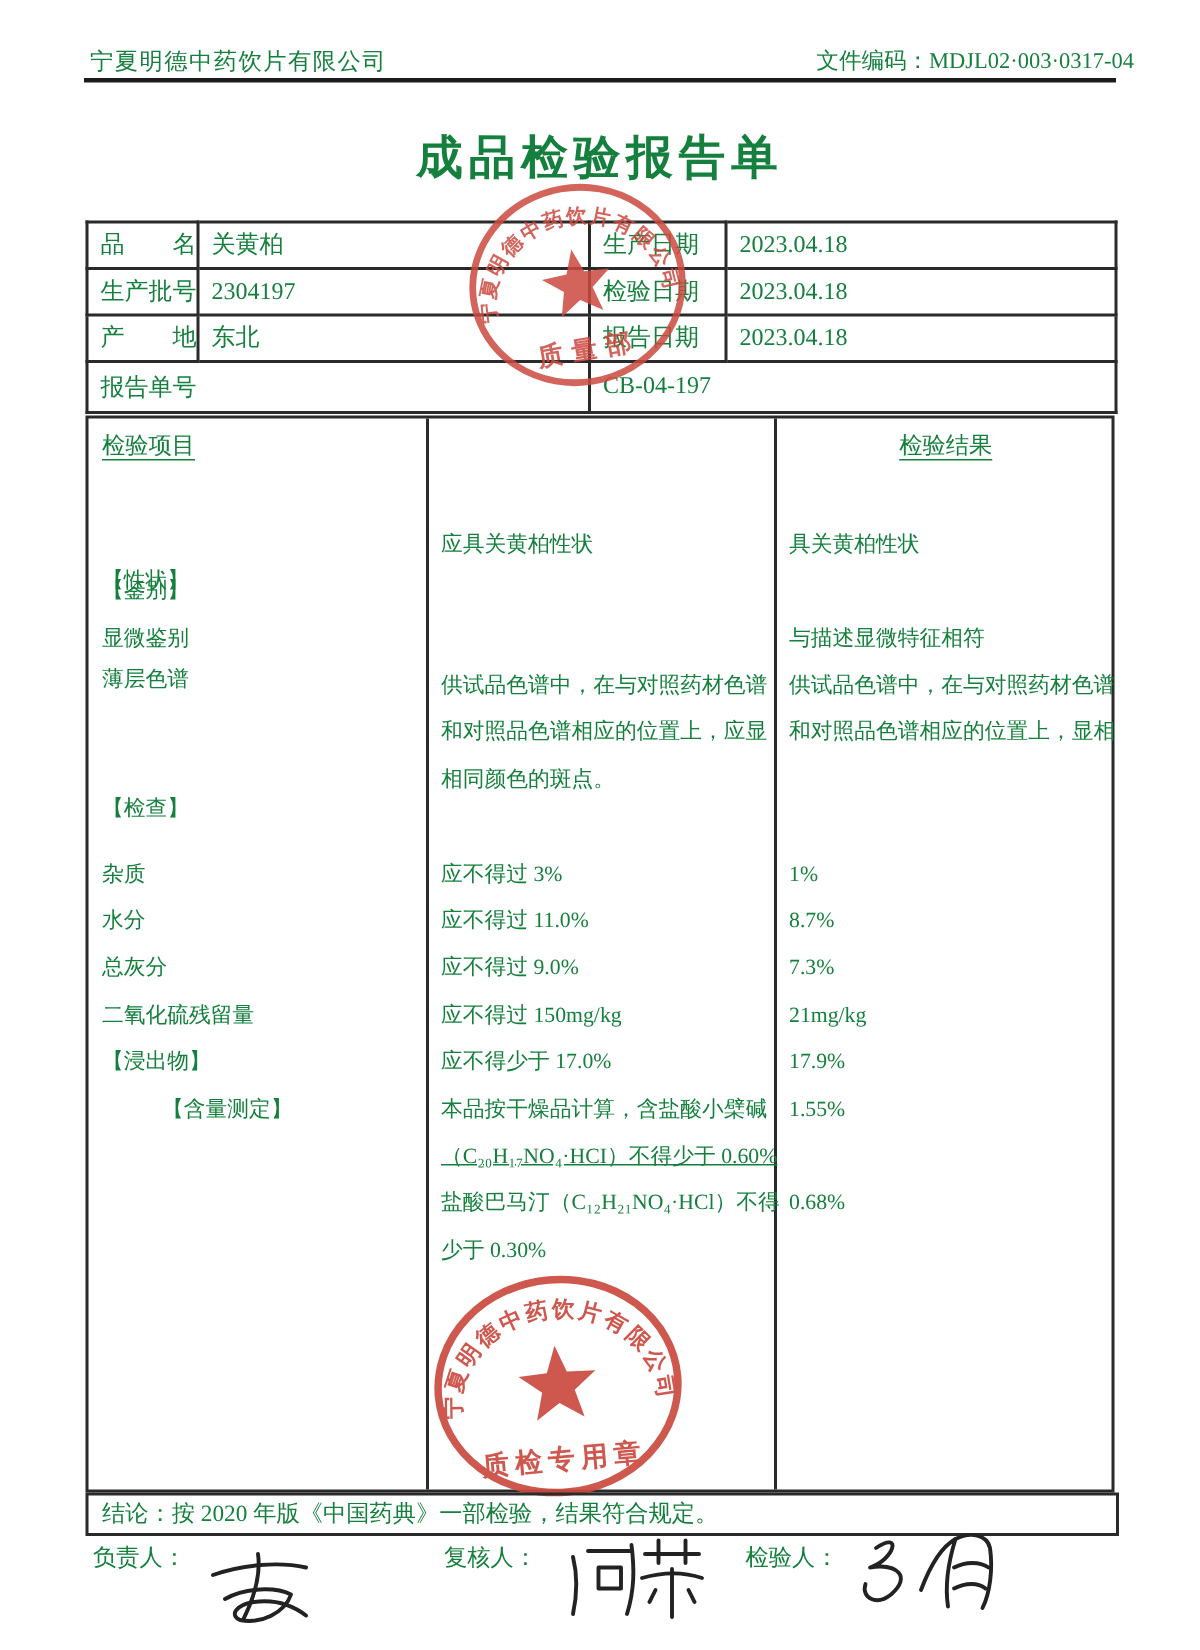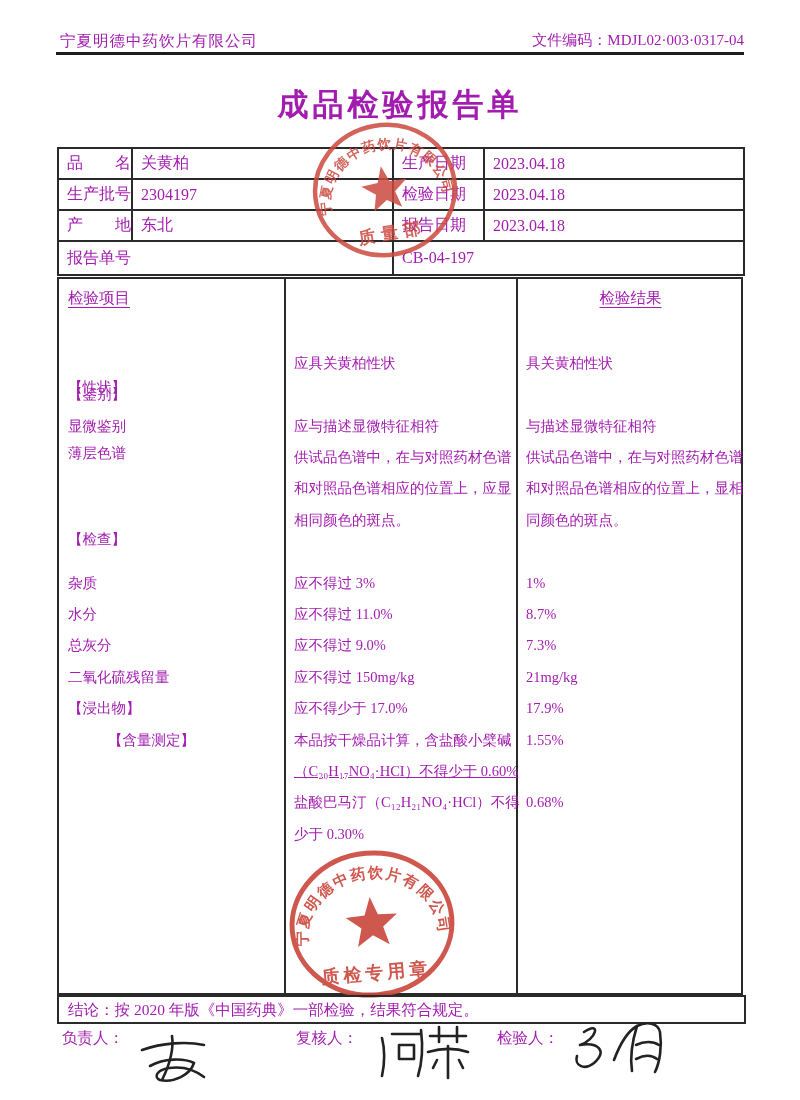--- a/index.html
+++ b/index.html
@@ -1,19 +1,19 @@
 <!DOCTYPE html>
 <html><head>
 <meta charset="utf-8">
 <style>
   html,body{margin:0;padding:0;background:#fff;}
   .page{position:relative;width:800px;height:1100px;background:#ffffff;overflow:hidden;
-        font-family:"Liberation Serif","DejaVu Serif",serif;color:#a21caf;}
+        font-family:"Liberation Serif","DejaVu Serif",serif;color:#15803d;}
   .company{position:absolute;left:60px;top:31px;font-size:15.5px;letter-spacing:1px;}
-  .doccode{position:absolute;right:56px;top:31px;font-size:15px;}
+  .doccode{position:absolute;right:44px;top:31px;font-size:15px;}
   .rule{position:absolute;left:56px;top:52px;width:688px;height:2.5px;background:#1c1c1c;}
   .title{position:absolute;left:0;top:84px;width:100%;text-align:center;
          font-size:31px;font-weight:bold;letter-spacing:4px;}
   
   table.info{position:absolute;left:57px;top:147px;width:686px;border-collapse:collapse;
              table-layout:fixed;font-size:16px;}
   table.info td{border:2px solid #2a2a2a;padding:0 0 0 8px;height:29px;
                 white-space:nowrap;overflow:hidden;}
   table.info tr.last td{height:32px;}
   
@@ -88,29 +88,27 @@
   <div class="main">
     <div class="vline v1"></div>
     <div class="vline v2"></div>
     <div class="colhead ch-item">检验项目</div>
     <div class="colhead ch-result">检验结果</div>
   <div class="line" style="top: 68.8px; left: 9px; width: 212px; margin-top: 24px;">【性状】</div>
       <div class="line" style="top: 68.8px; left: 235px; width: 220px;">应具关黄柏性状</div>
       <div class="line" style="top: 68.8px; left: 467px; width: 213px;">具关黄柏性状</div>
       <div class="line" style="top: 100.2px; left: 9px; width: 212px;">【鉴别】</div>
       <div class="line" style="top: 131.6px; left: 9px; width: 212px;">显微鉴别</div>
-      <div class="line" style="top: 131.6px; left: 235px; width: 220px;">应与描述显微特征相符</div>
       <div class="line" style="top: 131.6px; left: 467px; width: 213px;">与描述显微特征相符</div>
       <div class="line" style="top: 159px; left: 9px; width: 212px;">薄层色谱</div>
       <div class="line" style="top: 163px; left: 235px; width: 220px;">供试品色谱中，在与对照药材色谱</div>
       <div class="line" style="top: 163px; left: 467px; width: 213px;">供试品色谱中，在与对照药材色谱</div>
       <div class="line" style="top: 194.4px; left: 235px; width: 220px;">和对照品色谱相应的位置上，应显</div>
       <div class="line" style="top: 225.8px; left: 235px; width: 220px;">相同颜色的斑点。</div>
       <div class="line" style="top: 194.4px; left: 467px; width: 213px;">和对照品色谱相应的位置上，显相</div>
-      <div class="line" style="top: 225.8px; left: 467px; width: 213px;">同颜色的斑点。</div>
       <div class="line" style="top: 245px; left: 9px; width: 212px;">【检查】</div>
       <div class="line" style="top: 288.6px; left: 9px; width: 212px;">杂质</div>
       <div class="line" style="top: 288.6px; left: 235px; width: 220px;">应不得过 3%</div>
       <div class="line" style="top: 288.6px; left: 467px; width: 213px;">1%</div>
       <div class="line" style="top: 320px; left: 9px; width: 212px;">水分</div>
       <div class="line" style="top: 320px; left: 235px; width: 220px;">应不得过 11.0%</div>
       <div class="line" style="top: 320px; left: 467px; width: 213px;">8.7%</div>
       <div class="line" style="top: 351.4px; left: 9px; width: 212px;">总灰分</div>
       <div class="line" style="top: 351.4px; left: 235px; width: 220px;">应不得过 9.0%</div>
       <div class="line" style="top: 351.4px; left: 467px; width: 213px;">7.3%</div>

